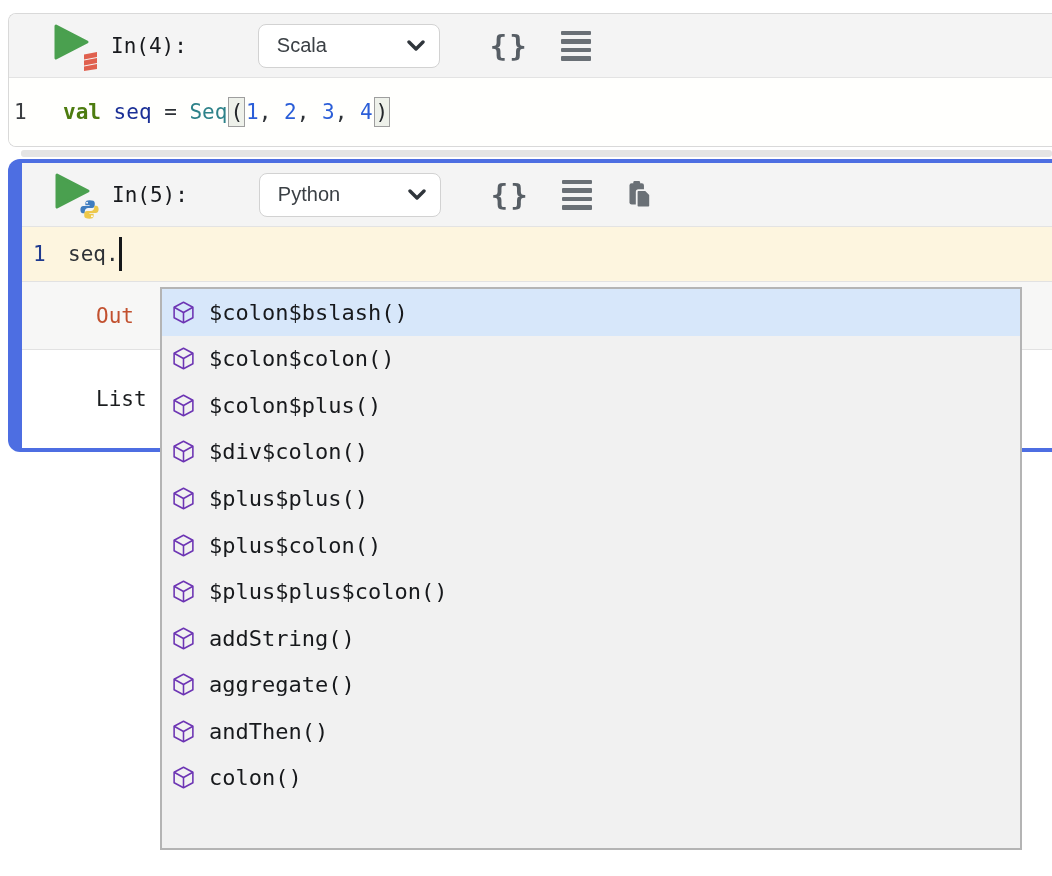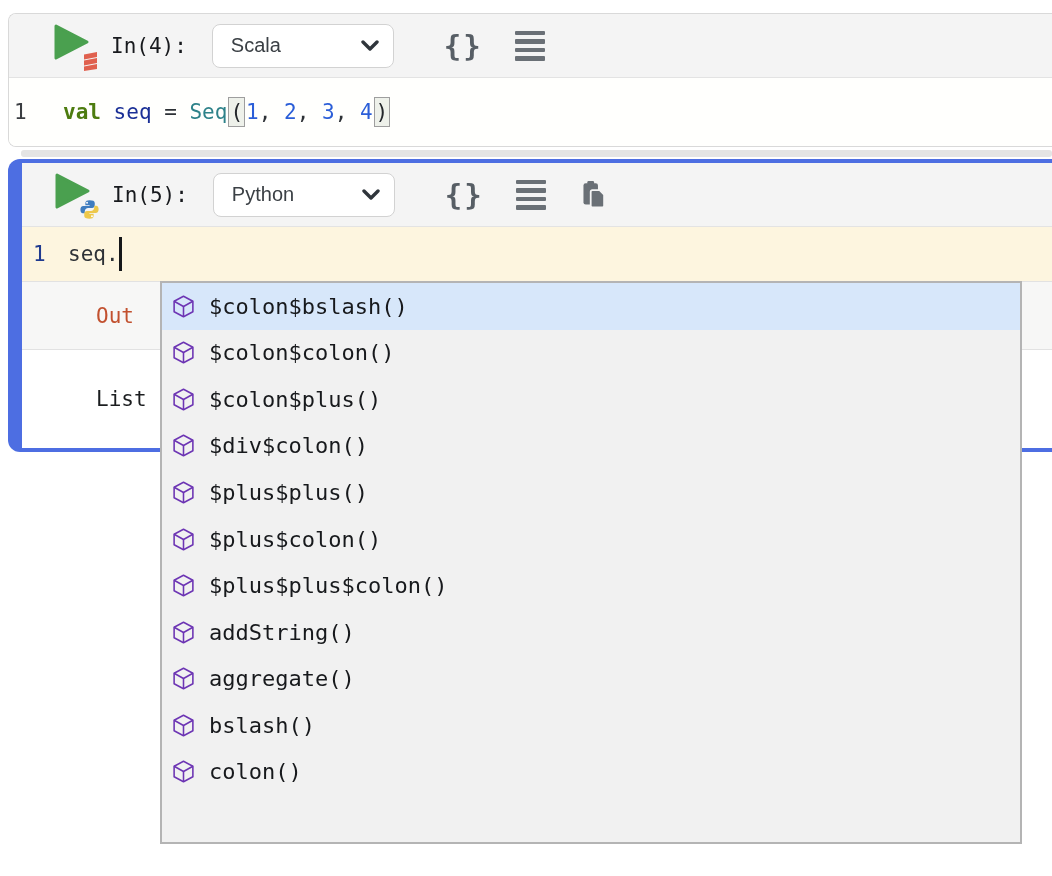--- a/index.html
+++ b/index.html
@@ -50,21 +50,21 @@
     cursor: pointer;
     flex: none;
   }
   .run-btn .mini-logo {
     position: absolute; right: 0; bottom: 0;
   }
   .cell-in-label {
     font-family: "DejaVu Sans Mono", monospace;
     font-size: 21px;
     color: #17191d;
-    margin-right: 25px;
+    margin-right: 71px;
   }
   .lang-select {
     width: 182px; height: 44px;
     background: #ffffff;
     border: 1px solid #d2d2d2;
     border-radius: 8px;
     display: flex;
     align-items: center;
     justify-content: space-between;
     padding: 0 14px 0 18px;
@@ -153,21 +153,21 @@
     position: absolute;
     left: 21px; top: 150px;
     width: 1031px; height: 7px;
     background: #e4e4e4;
     border-radius: 3px;
   }
 
   
   .autocomplete {
     position: absolute;
-    left: 160px; top: 281px;
+    left: 160px; top: 287px;
     width: 862px; height: 563px;
     background: #f1f1f1;
     border: 2px solid #b4b4b4;
     z-index: 20;
     overflow: hidden;
   }
   .ac-item {
     height: 46.55px;
     display: flex;
     align-items: center;
@@ -338,21 +338,21 @@
       <path d="M12 12 V21.8"></path>
     </svg>
     <span>aggregate()</span>
   </div>
       <div class="ac-item">
     <svg width="25" height="25" viewBox="0 0 24 24" fill="none" stroke="#6d35b4" stroke-width="1.5" stroke-linejoin="round">
       <path d="M12 2.2 L21 7 V17 L12 21.8 L3 17 V7 Z"></path>
       <path d="M3 7 L12 12 L21 7"></path>
       <path d="M12 12 V21.8"></path>
     </svg>
-    <span>bslash()</span>
+    <span>andThen()</span>
   </div>
       <div class="ac-item">
     <svg width="25" height="25" viewBox="0 0 24 24" fill="none" stroke="#6d35b4" stroke-width="1.5" stroke-linejoin="round">
       <path d="M12 2.2 L21 7 V17 L12 21.8 L3 17 V7 Z"></path>
       <path d="M3 7 L12 12 L21 7"></path>
       <path d="M12 12 V21.8"></path>
     </svg>
     <span>colon()</span>
   </div>
     </div>

